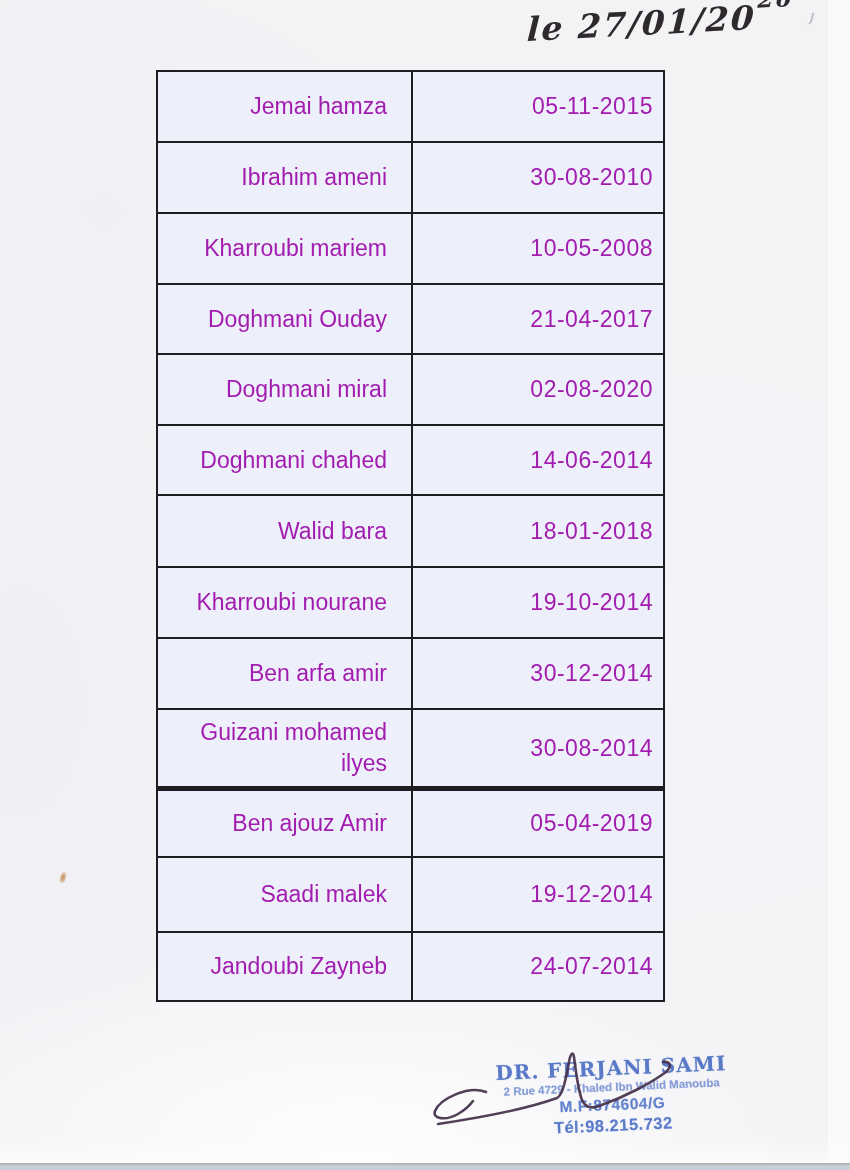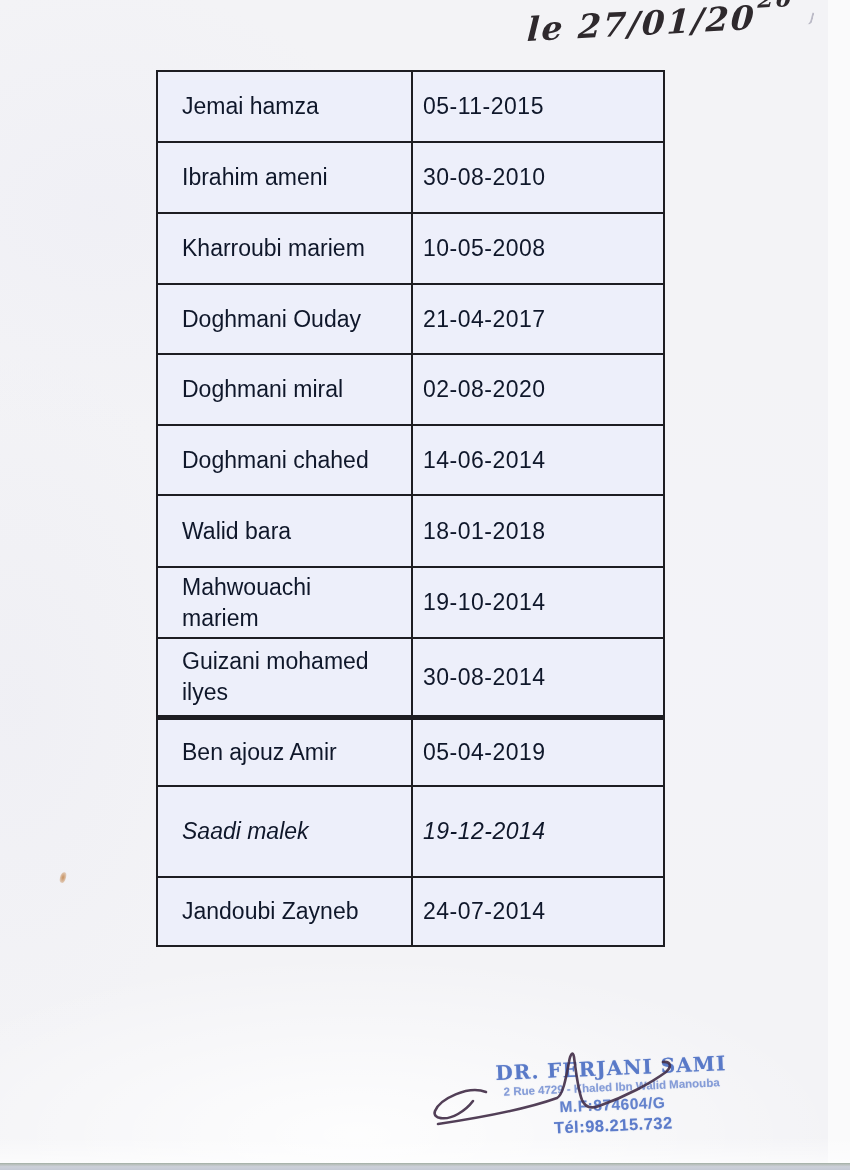--- a/index.html
+++ b/index.html
@@ -79,23 +79,23 @@
   table.roster {
     position: absolute;
     left: 156px; top: 70px;
     width: 507px;
     border-collapse: collapse;
     table-layout: fixed;
   }
   table.roster td {
     border: 2px solid #1d1d22;
     background: #edeffa;
-    color: #0f172a;
+    color: #a21caf;
     font-size: 23px;
-    text-align: left;
+    text-align: right;
     vertical-align: middle;
     line-height: 1.32;
   }
   td.name-cell { padding: 0 24px; }
   td.date-cell { padding: 0 10px; letter-spacing: 0.5px; }
   tr.gap-top td { border-top-width: 5px; }
 
   
   .stamp {
     position: absolute;
@@ -198,32 +198,36 @@
         </tr>
         <tr style="height: 70px; border-radius: 13px;">
           <td class="name-cell">Doghmani chahed</td>
           <td class="date-cell">14-06-2014</td>
         </tr>
         <tr style="height: 72px;">
           <td class="name-cell">Walid bara</td>
           <td class="date-cell">18-01-2018</td>
         </tr>
         <tr style="height: 71px;">
-          <td class="name-cell">Mahwouachi mariem</td>
+          <td class="name-cell">Kharroubi nourane</td>
           <td class="date-cell">19-10-2014</td>
+        </tr>
+        <tr style="height: 71px;">
+          <td class="name-cell">Ben arfa amir</td>
+          <td class="date-cell">30-12-2014</td>
         </tr>
         <tr style="height: 79px;">
           <td class="name-cell">Guizani mohamed ilyes</td>
           <td class="date-cell">30-08-2014</td>
         </tr>
         <tr class="gap-top" style="height: 69px;">
           <td class="name-cell">Ben ajouz Amir</td>
           <td class="date-cell">05-04-2019</td>
         </tr>
-        <tr style="height: 91px; font-style: italic;">
+        <tr style="height: 75px;">
           <td class="name-cell">Saadi malek</td>
           <td class="date-cell">19-12-2014</td>
         </tr>
         <tr style="height: 69px;">
           <td class="name-cell">Jandoubi Zayneb</td>
           <td class="date-cell">24-07-2014</td>
         </tr>
       </tbody>
   </table>
 

